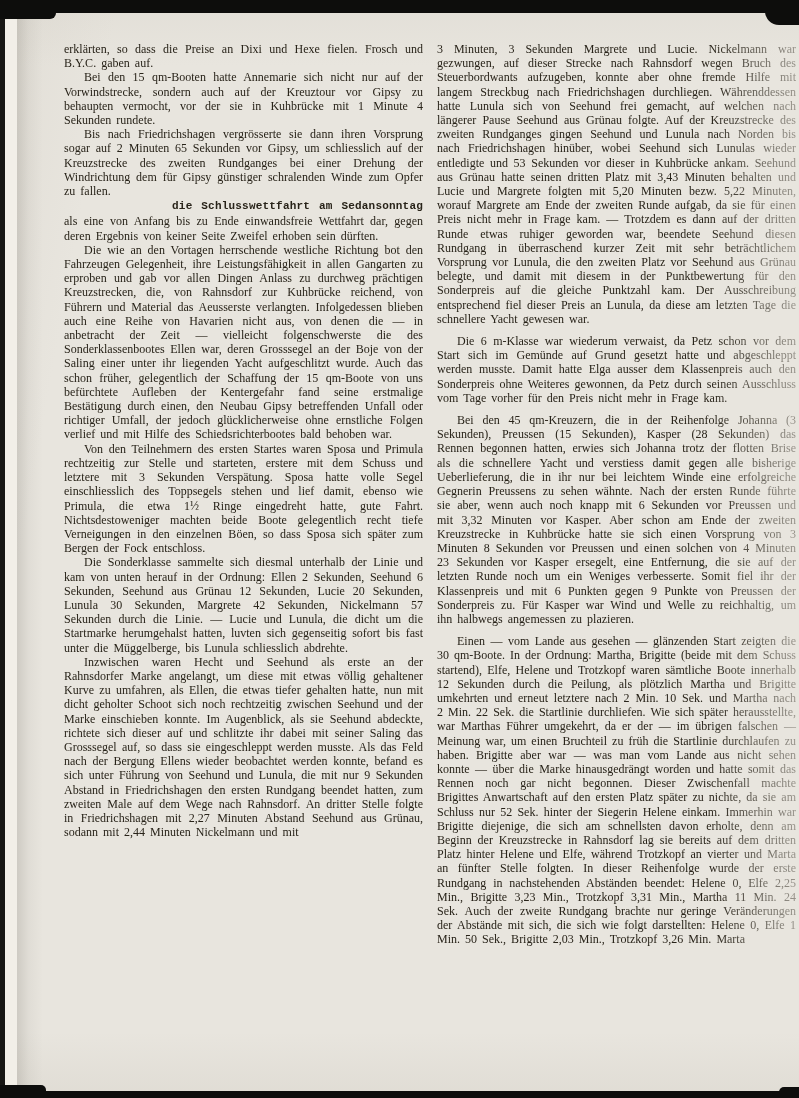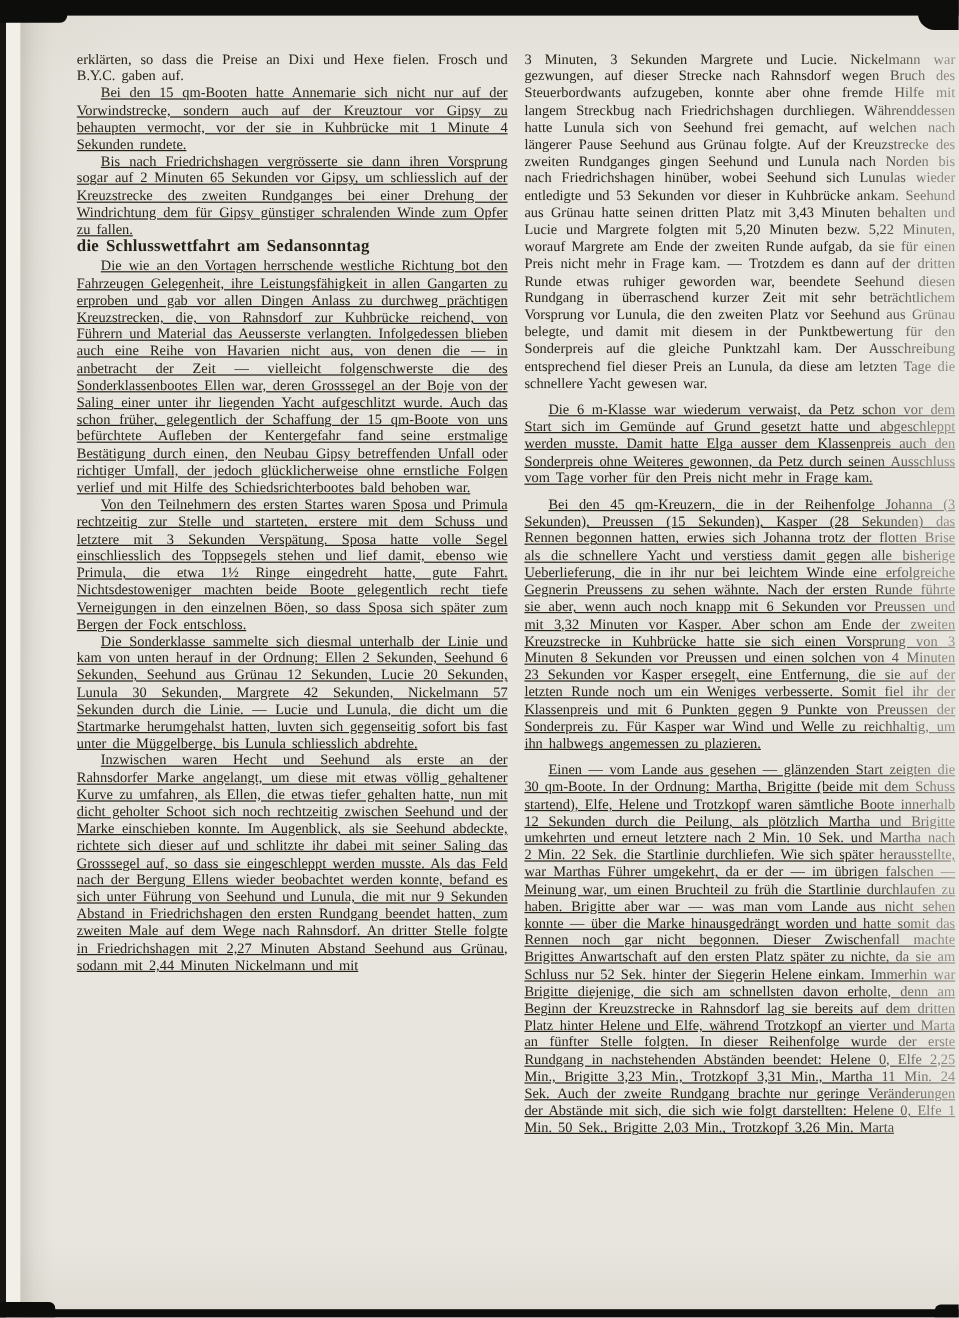--- a/index.html
+++ b/index.html
@@ -47,25 +47,25 @@
   .columns{
     position:absolute;left:64px;top:42px;width:733px;
     display:flex;gap:14px;z-index:1;
   }
   .col{width:359px;color:var(--ink);
     font-size:12px;line-height:14.2px;
     text-align:justify;word-spacing:0.17em;
     hyphens:auto;-webkit-hyphens:auto;
   }
   .col p{margin:0;}
-  .col p.indent{text-indent:20px;text-decoration:underline;}
+  .col p.indent{text-indent:20px;}
   .col p.gap{margin-top:8px;}
   .col p.heading{
-    text-align:left;font-weight:bold;text-indent:0;
-    margin:1px 0;letter-spacing:0.2px;font-size:14px;
+    text-align:right;font-weight:bold;text-indent:0;
+    margin:1px 0;letter-spacing:0.2px;font-size:11px;font-family:Liberation Mono, monospace;
   }
   
   .ink-fade{
     position:absolute;top:40px;right:0;width:90px;bottom:60px;z-index:2;pointer-events:none;
     background:linear-gradient(to right, rgba(232,229,222,0), rgba(232,229,222,0.45) 75%, rgba(232,229,222,0.6));
   }
 </style>
 </head>
 <body>
 
@@ -81,20 +81,21 @@
   <div class="scan-left-edge"></div>
   <div class="gutter-light"></div>
   <div class="gutter-shade"></div>
 
   <div class="columns">
     <div class="col">
         <p class="">erklärten, so dass die Preise an Dixi und Hexe fielen. Frosch und B.Y.C. gaben auf.</p>
         <p class=" indent">Bei den 15 qm-Booten hatte Annemarie sich nicht nur auf der Vorwindstrecke, sondern auch auf der Kreuztour vor Gipsy zu behaupten vermocht, vor der sie in Kuhbrücke mit 1 Minute 4 Sekunden rundete.</p>
         <p class=" indent">Bis nach Friedrichshagen vergrösserte sie dann ihren Vorsprung sogar auf 2 Minuten 65 Sekunden vor Gipsy, um schliesslich auf der Kreuzstrecke des zweiten Rundganges bei einer Drehung der Windrichtung dem für Gipsy günstiger schralenden Winde zum Opfer zu fallen.</p>
         <p class="heading">die Schlusswettfahrt am Sedansonntag</p>
+        <p class="">als eine von Anfang bis zu Ende einwandsfreie Wettfahrt dar, gegen deren Ergebnis von keiner Seite Zweifel erhoben sein dürften.</p>
         <p class=" indent">Die wie an den Vortagen herrschende westliche Richtung bot den Fahrzeugen Gelegenheit, ihre Leistungsfähigkeit in allen Gangarten zu erproben und gab vor allen Dingen Anlass zu durchweg prächtigen Kreuzstrecken, die, von Rahnsdorf zur Kuhbrücke reichend, von Führern und Material das Aeusserste verlangten. Infolgedessen blieben auch eine Reihe von Havarien nicht aus, von denen die — in anbetracht der Zeit — vielleicht folgenschwerste die des Sonderklassenbootes Ellen war, deren Grosssegel an der Boje von der Saling einer unter ihr liegenden Yacht aufgeschlitzt wurde. Auch das schon früher, gelegentlich der Schaffung der 15 qm-Boote von uns befürchtete Aufleben der Kentergefahr fand seine erstmalige Bestätigung durch einen, den Neubau Gipsy betreffenden Unfall oder richtiger Umfall, der jedoch glücklicherweise ohne ernstliche Folgen verlief und mit Hilfe des Schiedsrichterbootes bald behoben war.</p>
         <p class=" indent">Von den Teilnehmern des ersten Startes waren Sposa und Primula rechtzeitig zur Stelle und starteten, erstere mit dem Schuss und letztere mit 3 Sekunden Verspätung. Sposa hatte volle Segel einschliesslich des Toppsegels stehen und lief damit, ebenso wie Primula, die etwa 1½ Ringe eingedreht hatte, gute Fahrt. Nichtsdestoweniger machten beide Boote gelegentlich recht tiefe Verneigungen in den einzelnen Böen, so dass Sposa sich später zum Bergen der Fock entschloss.</p>
         <p class=" indent">Die Sonderklasse sammelte sich diesmal unterhalb der Linie und kam von unten herauf in der Ordnung: Ellen 2 Sekunden, Seehund 6 Sekunden, Seehund aus Grünau 12 Sekunden, Lucie 20 Sekunden, Lunula 30 Sekunden, Margrete 42 Sekunden, Nickelmann 57 Sekunden durch die Linie. — Lucie und Lunula, die dicht um die Startmarke herumgehalst hatten, luvten sich gegenseitig sofort bis fast unter die Müggelberge, bis Lunula schliesslich abdrehte.</p>
         <p class=" indent">Inzwischen waren Hecht und Seehund als erste an der Rahnsdorfer Marke angelangt, um diese mit etwas völlig gehaltener Kurve zu umfahren, als Ellen, die etwas tiefer gehalten hatte, nun mit dicht geholter Schoot sich noch rechtzeitig zwischen Seehund und der Marke einschieben konnte. Im Augenblick, als sie Seehund abdeckte, richtete sich dieser auf und schlitzte ihr dabei mit seiner Saling das Grosssegel auf, so dass sie eingeschleppt werden musste. Als das Feld nach der Bergung Ellens wieder beobachtet werden konnte, befand es sich unter Führung von Seehund und Lunula, die mit nur 9 Sekunden Abstand in Friedrichshagen den ersten Rundgang beendet hatten, zum zweiten Male auf dem Wege nach Rahnsdorf. An dritter Stelle folgte in Friedrichshagen mit 2,27 Minuten Abstand Seehund aus Grünau, sodann mit 2,44 Minuten Nickelmann und mit</p>
       </div>
     <div class="col">
         <p class="">3 Minuten, 3 Sekunden Margrete und Lucie. Nickelmann war gezwungen, auf dieser Strecke nach Rahnsdorf wegen Bruch des Steuerbordwants aufzugeben, konnte aber ohne fremde Hilfe mit langem Streckbug nach Friedrichshagen durchliegen. Währenddessen hatte Lunula sich von Seehund frei gemacht, auf welchen nach längerer Pause Seehund aus Grünau folgte. Auf der Kreuzstrecke des zweiten Rundganges gingen Seehund und Lunula nach Norden bis nach Friedrichshagen hinüber, wobei Seehund sich Lunulas wieder entledigte und 53 Sekunden vor dieser in Kuhbrücke ankam. Seehund aus Grünau hatte seinen dritten Platz mit 3,43 Minuten behalten und Lucie und Margrete folgten mit 5,20 Minuten bezw. 5,22 Minuten, worauf Margrete am Ende der zweiten Runde aufgab, da sie für einen Preis nicht mehr in Frage kam. — Trotzdem es dann auf der dritten Runde etwas ruhiger geworden war, beendete Seehund diesen Rundgang in überraschend kurzer Zeit mit sehr beträchtlichem Vorsprung vor Lunula, die den zweiten Platz vor Seehund aus Grünau belegte, und damit mit diesem in der Punktbewertung für den Sonderpreis auf die gleiche Punktzahl kam. Der Ausschreibung entsprechend fiel dieser Preis an Lunula, da diese am letzten Tage die schnellere Yacht gewesen war.</p>
         <p class=" indent gap">Die 6 m-Klasse war wiederum verwaist, da Petz schon vor dem Start sich im Gemünde auf Grund gesetzt hatte und abgeschleppt werden musste. Damit hatte Elga ausser dem Klassenpreis auch den Sonderpreis ohne Weiteres gewonnen, da Petz durch seinen Ausschluss vom Tage vorher für den Preis nicht mehr in Frage kam.</p>
         <p class=" indent gap">Bei den 45 qm-Kreuzern, die in der Reihenfolge Johanna (3 Sekunden), Preussen (15 Sekunden), Kasper (28 Sekunden) das Rennen begonnen hatten, erwies sich Johanna trotz der flotten Brise als die schnellere Yacht und verstiess damit gegen alle bisherige Ueberlieferung, die in ihr nur bei leichtem Winde eine erfolgreiche Gegnerin Preussens zu sehen wähnte. Nach der ersten Runde führte sie aber, wenn auch noch knapp mit 6 Sekunden vor Preussen und mit 3,32 Minuten vor Kasper. Aber schon am Ende der zweiten Kreuzstrecke in Kuhbrücke hatte sie sich einen Vorsprung von 3 Minuten 8 Sekunden vor Preussen und einen solchen von 4 Minuten 23 Sekunden vor Kasper ersegelt, eine Entfernung, die sie auf der letzten Runde noch um ein Weniges verbesserte. Somit fiel ihr der Klassenpreis und mit 6 Punkten gegen 9 Punkte von Preussen der Sonderpreis zu. Für Kasper war Wind und Welle zu reichhaltig, um ihn halbwegs angemessen zu plazieren.</p>
         <p class=" indent gap">Einen — vom Lande aus gesehen — glänzenden Start zeigten die 30 qm-Boote. In der Ordnung: Martha, Brigitte (beide mit dem Schuss startend), Elfe, Helene und Trotzkopf waren sämtliche Boote innerhalb 12 Sekunden durch die Peilung, als plötzlich Martha und Brigitte umkehrten und erneut letztere nach 2 Min. 10 Sek. und Martha nach 2 Min. 22 Sek. die Startlinie durchliefen. Wie sich später herausstellte, war Marthas Führer umgekehrt, da er der — im übrigen falschen — Meinung war, um einen Bruchteil zu früh die Startlinie durchlaufen zu haben. Brigitte aber war — was man vom Lande aus nicht sehen konnte — über die Marke hinausgedrängt worden und hatte somit das Rennen noch gar nicht begonnen. Dieser Zwischenfall machte Brigittes Anwartschaft auf den ersten Platz später zu nichte, da sie am Schluss nur 52 Sek. hinter der Siegerin Helene einkam. Immerhin war Brigitte diejenige, die sich am schnellsten davon erholte, denn am Beginn der Kreuzstrecke in Rahnsdorf lag sie bereits auf dem dritten Platz hinter Helene und Elfe, während Trotzkopf an vierter und Marta an fünfter Stelle folgten. In dieser Reihenfolge wurde der erste Rundgang in nachstehenden Abständen beendet: Helene 0, Elfe 2,25 Min., Brigitte 3,23 Min., Trotzkopf 3,31 Min., Martha 11 Min. 24 Sek. Auch der zweite Rundgang brachte nur geringe Veränderungen der Abstände mit sich, die sich wie folgt darstellten: Helene 0, Elfe 1 Min. 50 Sek., Brigitte 2,03 Min., Trotzkopf 3,26 Min. Marta</p>

